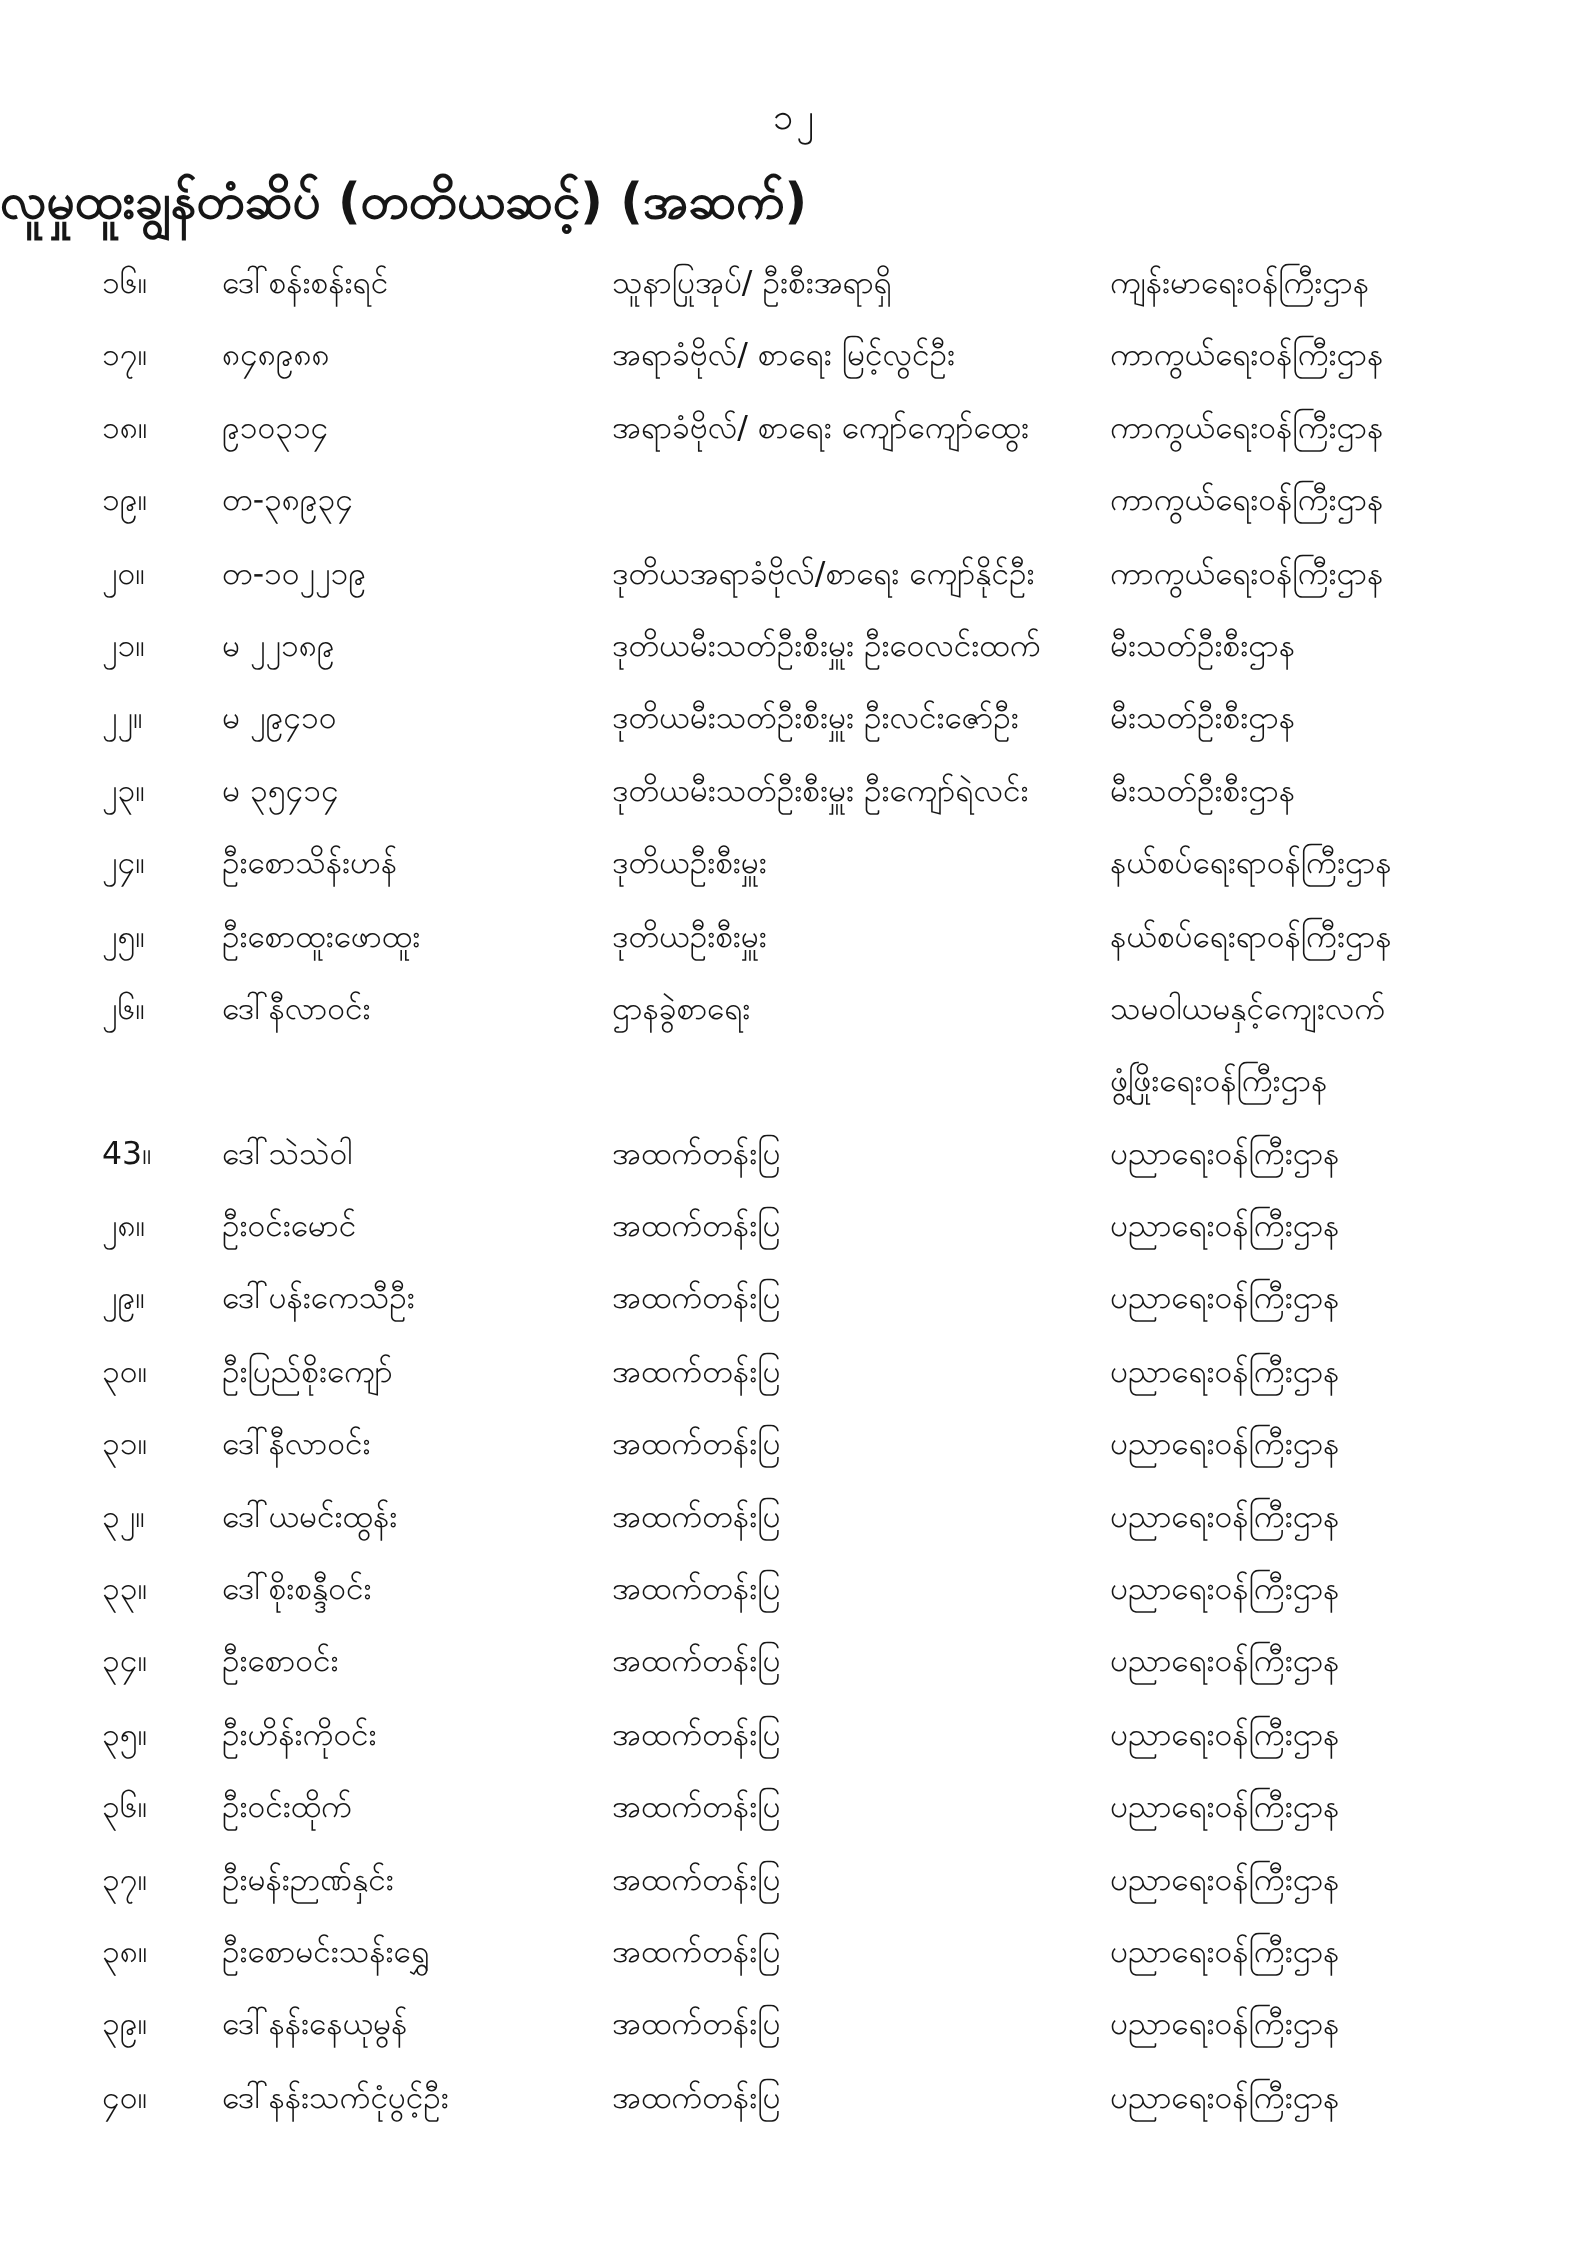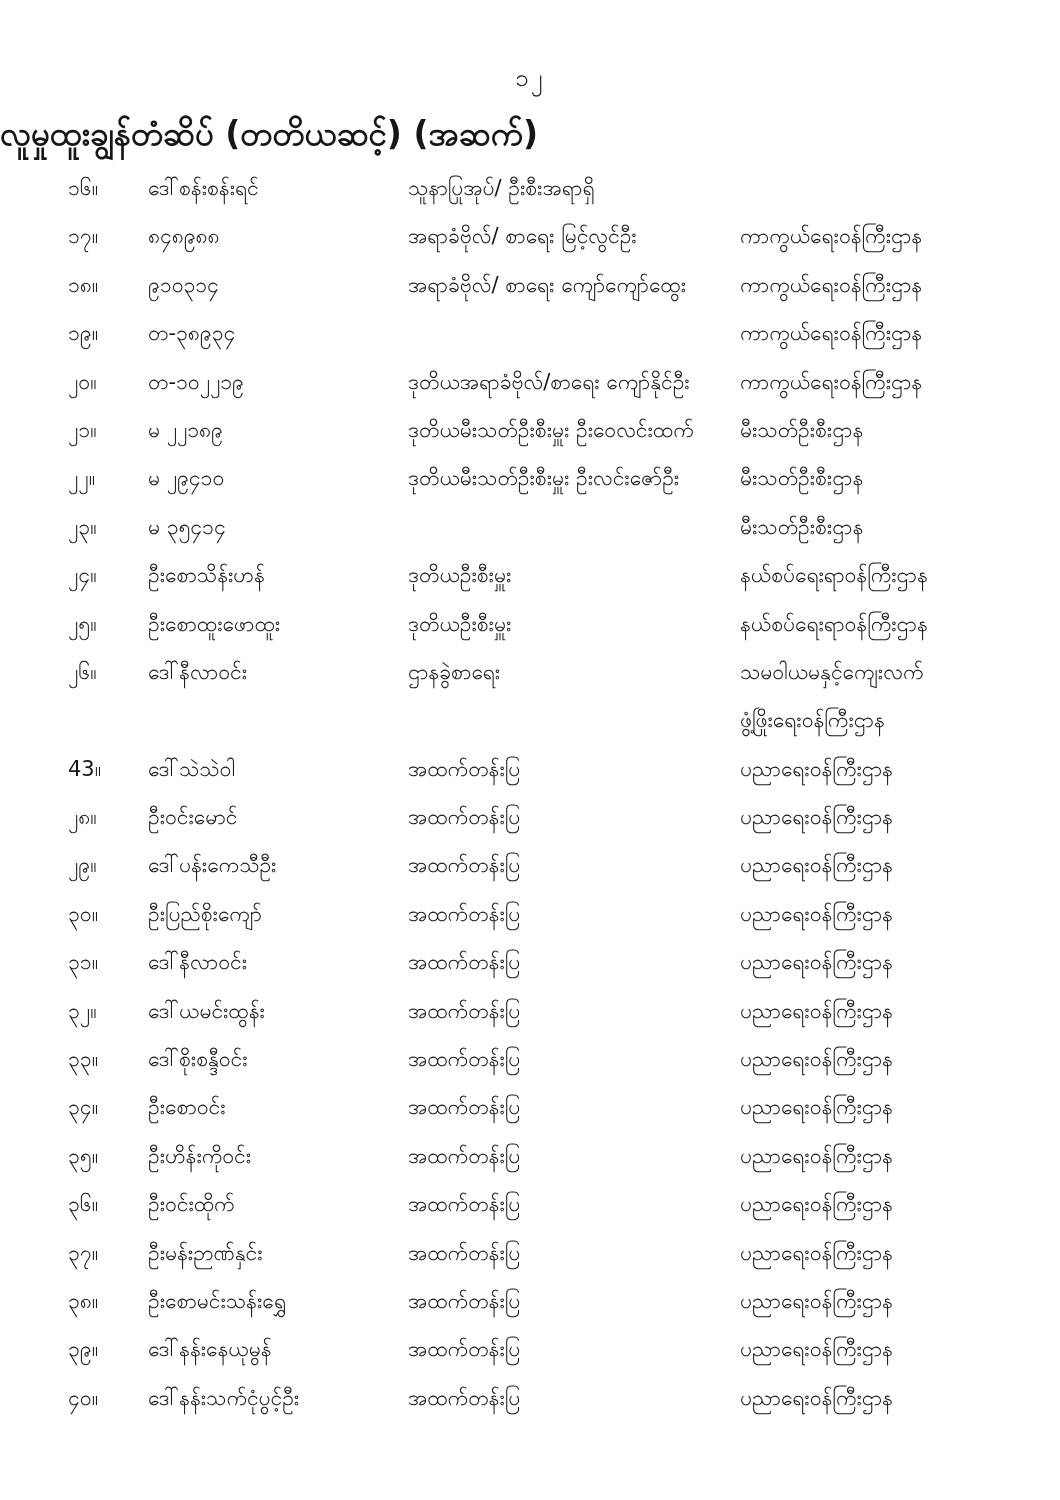--- a/index.html
+++ b/index.html
@@ -68,20 +68,24 @@
 <div class="page">
   <div class="page-number">၁၂</div>
 
   <div class="doc-title">လူမှုထူးချွန်တံဆိပ် (တတိယဆင့်) (အဆက်)</div>
 
   <div class="roster">
       <div class="row">
     <span class="cell cell-no">၁၆။</span>
     <span class="cell cell-name">ဒေါ်စန်းစန်းရင်</span>
     <span class="cell cell-position">သူနာပြုအုပ်/ ဦးစီးအရာရှိ</span>
+    <span class="cell cell-ministry">
+      <span class="min-line">ကျန်းမာရေးဝန်ကြီးဌာန</span>
+      
+    </span>
   </div>
       <div class="row">
     <span class="cell cell-no">၁၇။</span>
     <span class="cell cell-name">၈၄၈၉၈၈</span>
     <span class="cell cell-position">အရာခံဗိုလ်/ စာရေး မြင့်လွင်ဦး</span>
     <span class="cell cell-ministry">
       <span class="min-line">ကာကွယ်ရေးဝန်ကြီးဌာန</span>
       
     </span>
   </div>
@@ -125,20 +129,21 @@
     <span class="cell cell-name">မ ၂၉၄၁၀</span>
     <span class="cell cell-position">ဒုတိယမီးသတ်ဦးစီးမှူး ဦးလင်းဇော်ဦး</span>
     <span class="cell cell-ministry">
       <span class="min-line">မီးသတ်ဦးစီးဌာန</span>
       
     </span>
   </div>
       <div class="row">
     <span class="cell cell-no">၂၃။</span>
     <span class="cell cell-name">မ ၃၅၄၁၄</span>
+    <span class="cell cell-position">ဒုတိယမီးသတ်ဦးစီးမှူး ဦးကျော်ရဲလင်း</span>
     <span class="cell cell-ministry">
       <span class="min-line">မီးသတ်ဦးစီးဌာန</span>
       
     </span>
   </div>
       <div class="row">
     <span class="cell cell-no">၂၄။</span>
     <span class="cell cell-name">ဦးစောသိန်းဟန်</span>
     <span class="cell cell-position">ဒုတိယဦးစီးမှူး</span>
     <span class="cell cell-ministry">

